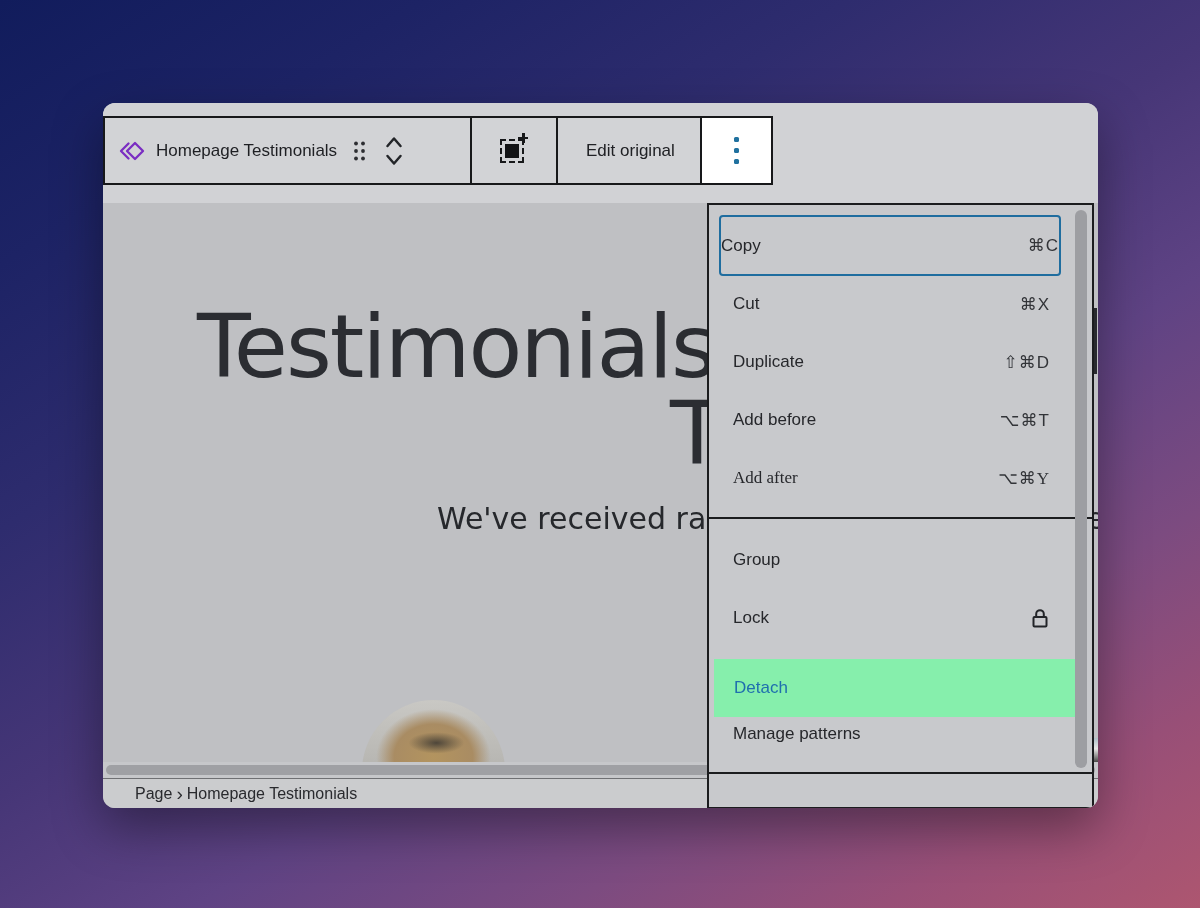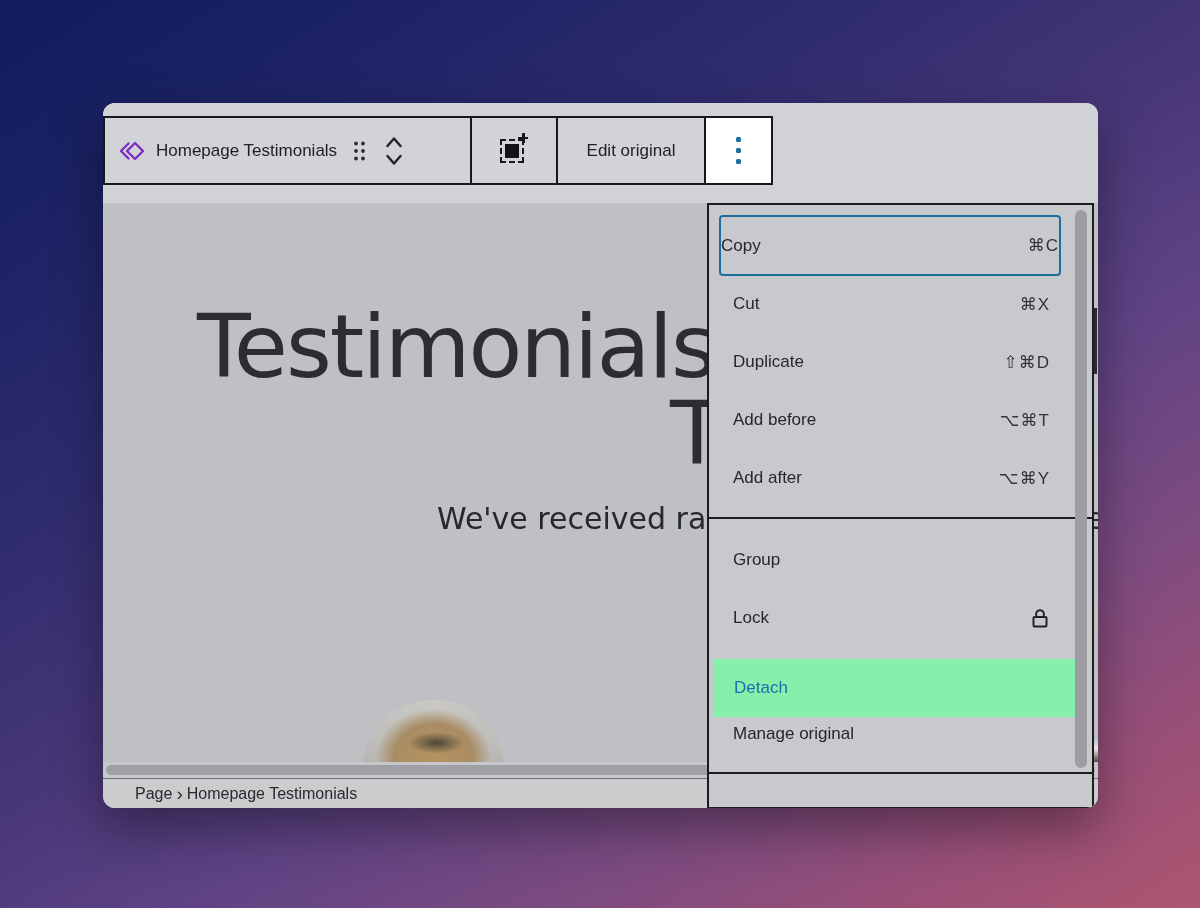--- a/index.html
+++ b/index.html
@@ -32,21 +32,21 @@
       linear-gradient(180deg,#c9c8c4 0%,#b7b6b2 45%,#a5a4a0 100%);
   }
   .avatar-sliver{position:absolute;left:988px;top:535px;width:7px;height:24px;
     background:linear-gradient(180deg,#aebfc7 0%,#e8e8e6 45%,#4a4a48 100%);}
   
   .toolbar{position:absolute;left:0;top:13px;width:670px;height:69px;box-sizing:border-box;
     border:2px solid #17181a;display:flex;background:#d2d3d6;z-index:3;}
   .seg{display:flex;align-items:center;box-sizing:border-box;height:100%;}
   .seg-name{width:367px;border-right:2px solid #17181a;padding-left:13px;}
   .seg-select{width:86px;border-right:2px solid #17181a;justify-content:center;}
-  .seg-edit{width:148px;border-right:2px solid #17181a;justify-content:center;}
+  .seg-edit{width:116px;border-right:2px solid #17181a;justify-content:flex-start;margin-left:28px;}
   .seg-more{flex:1;background:#ffffff;justify-content:center;}
   .pattern-label{margin-left:10px;font-size:17px;font-weight:500;color:#1e1f23;white-space:nowrap;}
   .drag-handle{margin-left:15px;display:block;}
   .mover{margin-left:16px;display:block;}
   .editorig{font-size:17px;color:#202125;}
   .kebab{display:flex;flex-direction:column;gap:6px;}
   .kebab i{display:block;width:5px;height:5px;border-radius:1.5px;background:#20719f;}
   
   .sel-ico{position:relative;width:28px;height:28px;}
   .sel-ico .dash{position:absolute;left:0;top:2px;width:24px;height:24px;box-sizing:border-box;border:2.5px dashed #17181a;}
@@ -65,21 +65,21 @@
   .menu{position:absolute;left:604px;top:100px;width:387px;height:606px;box-sizing:border-box;
     background:#c8c9cc;border:2px solid #1b1c1e;z-index:10;}
   .mi{position:absolute;left:4px;right:22px;height:58px;display:flex;align-items:center;
     justify-content:space-between;padding:12px 20px;box-sizing:border-box;cursor:pointer;}
   .mi .lbl{font-size:17px;color:#26272b;}
   .mi .sc{font-size:17px;color:#323438;letter-spacing:1px;}
   .mi-copy{top:10px;height:61px;left:10px;right:31px;border:2px solid #1f6d9f;border-radius:4px;padding:0 0;}
   .mi-cut{top:70px;}
   .mi-duplicate{top:128px;}
   .mi-addbefore{top:186px;}
-  .mi-addafter{top:244px;}
+  .mi-addafter{top:244px;font-family:Liberation Serif, serif;}
   .mdiv{position:absolute;left:0;right:0;height:2px;background:#1b1c1e;}
   .mdiv1{top:312px;}
   .mi-group{top:326px;}
   .mi-lock{top:384px;}
   .mi-detach{top:444px;left:5px;right:17px;background:#86efac;margin-top:10px;}
   .mi-detach .lbl{color:#1f6fae;}
   .mi-manage{top:500px;}
   .mdiv2{top:567px;}
   .vthumb{position:absolute;right:5px;top:5px;width:12px;height:558px;border-radius:6px;background:#9d9ea2;z-index:2;}
 </style>
@@ -184,21 +184,21 @@
         <span class="lbl">Lock</span>
         <svg width="20" height="22" viewBox="0 0 20 22">
           <path d="M6.2 10 V7 a3.8 3.8 0 0 1 7.6 0 V10" fill="none" stroke="#222428" stroke-width="2"></path>
           <rect x="3.5" y="10" width="13" height="9.5" rx="1" fill="none" stroke="#222428" stroke-width="2"></rect>
         </svg>
       </div>
       <div class="mi mi-detach">
         <span class="lbl">Detach</span>
       </div>
       <div class="mi mi-manage">
-        <span class="lbl">Manage original</span>
+        <span class="lbl">Manage patterns</span>
       </div>
 
       <div class="mdiv mdiv2"></div>
 
       <div class="vthumb"></div>
     </div>
 
   </div>
 </div>
 

